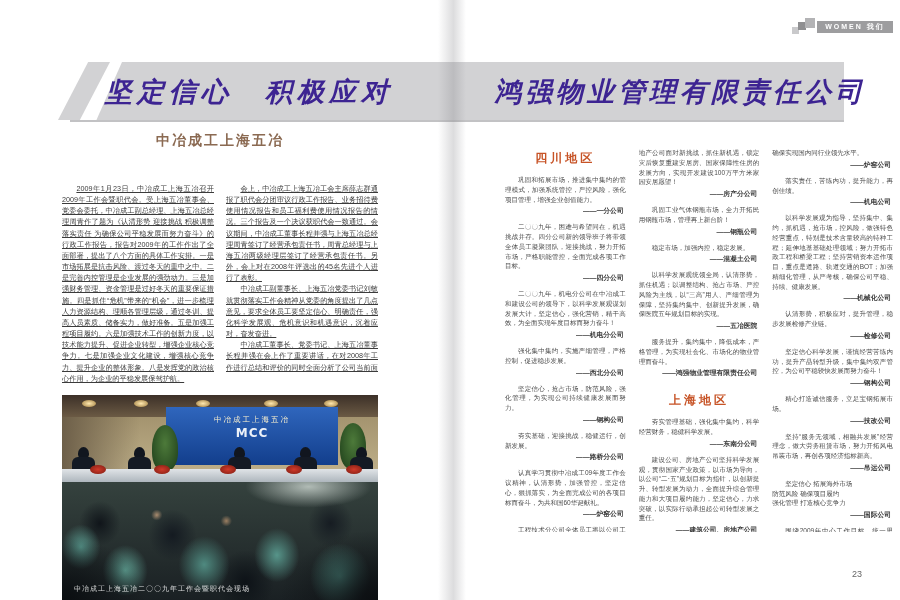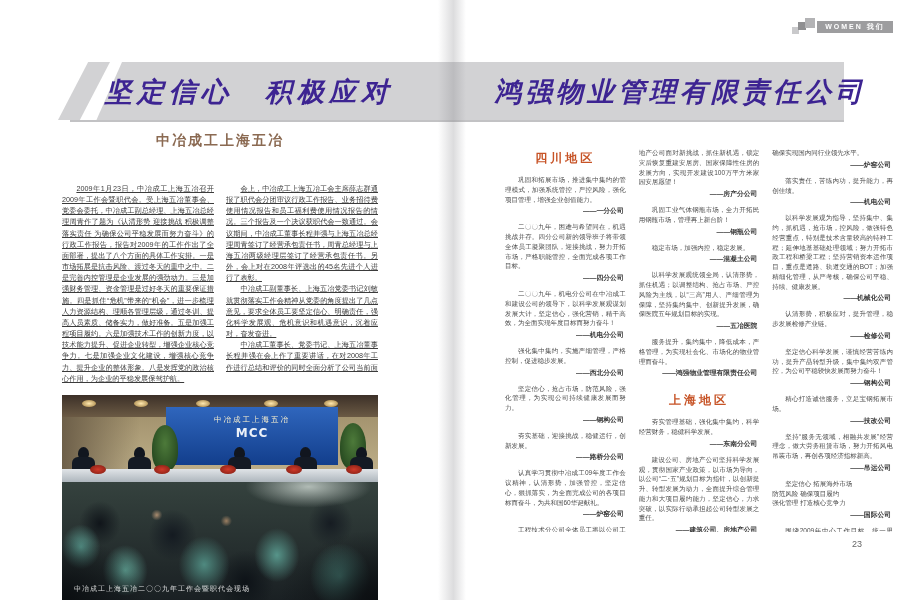--- a/index.html
+++ b/index.html
@@ -88,21 +88,21 @@
   .right-page{position:absolute;left:505px;top:148px;width:388px;height:384px;
               display:flex;gap:13px;overflow:hidden;}
   .rp-col{flex:1;min-width:0;overflow:hidden;}
   .region-heading{font-size:12px;font-weight:bold;color:#c75427;letter-spacing:3px;
                   text-align:center;margin:2px 0 8px;}
   .rp-col p.rp-text{margin:0;font-size:6.5px;line-height:1.5;color:#4a4a4a;
                     text-align:justify;text-indent:2em;white-space:pre-line;}
   .rp-col p.no-indent{text-indent:0;}
   .attribution{font-size:6.8px;font-weight:bold;color:#3a3a3a;text-align:right;margin:2px 2px 6px 0;}
   .later-heading{margin-top:14px !important;}
-  .page-number{position:absolute;left:852px;top:539px;font-size:9px;color:#666;}
+  .page-number{position:absolute;left:852px;top:569px;font-size:9px;color:#666;}
 </style>
 </head>
 <body>
 
 <div class="spread">
 
   <span class="checker">
     <span class="sq sq1"></span>
       <span class="sq sq2"></span>
       <span class="sq sq3"></span>

